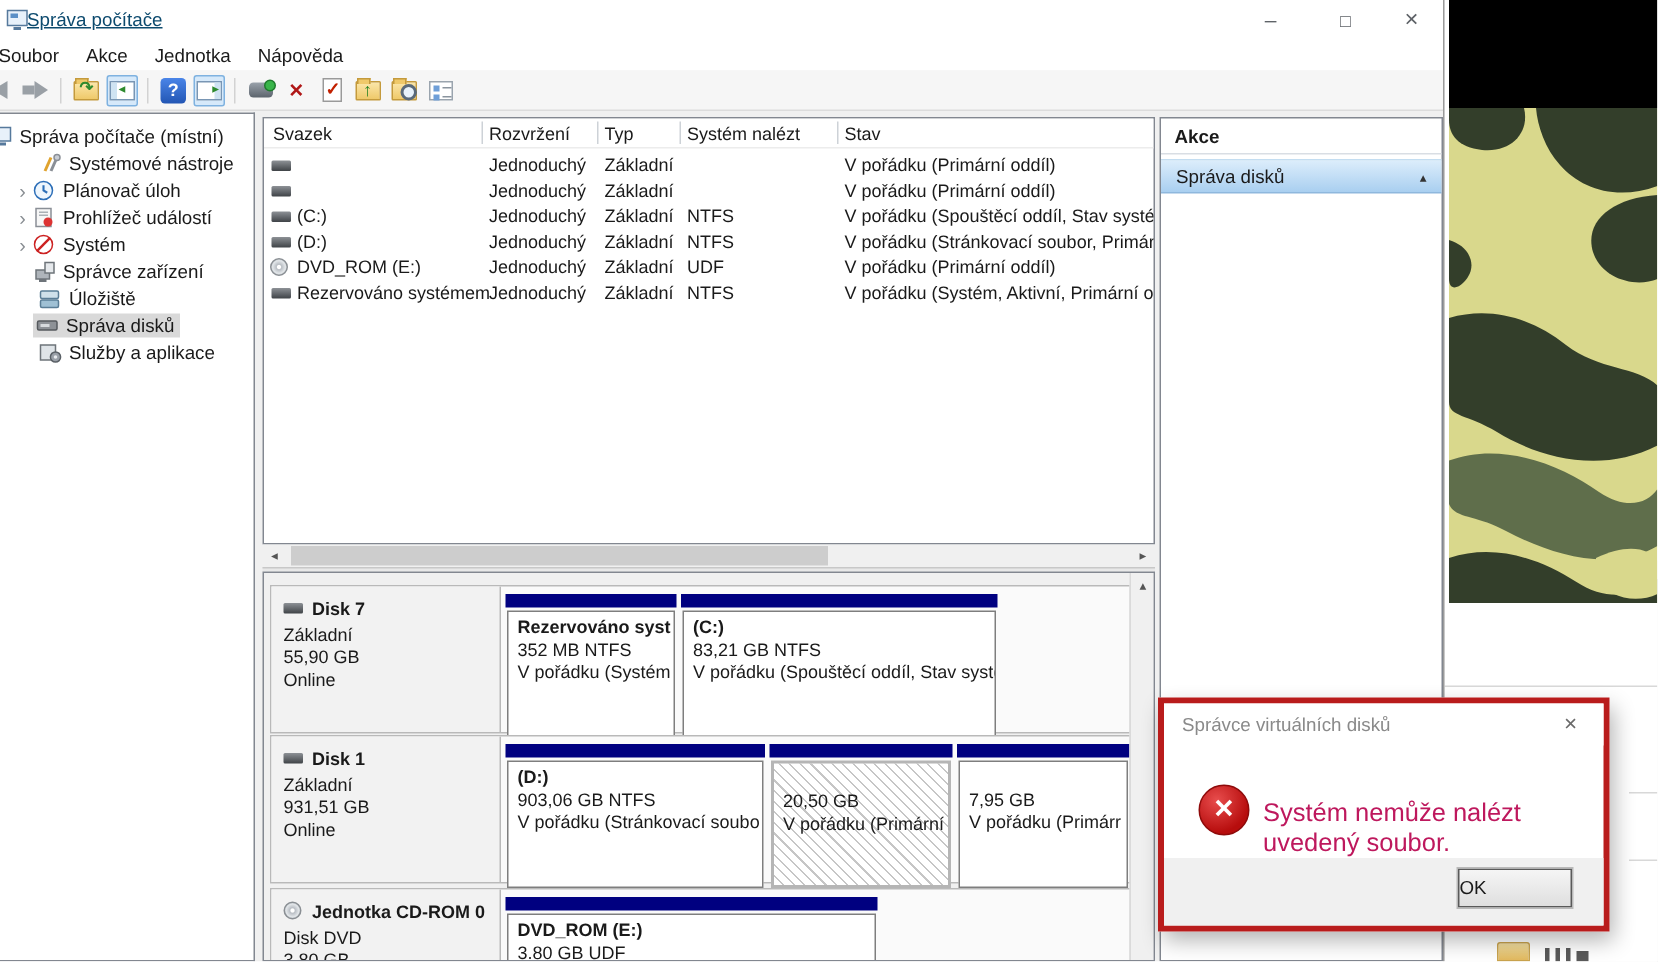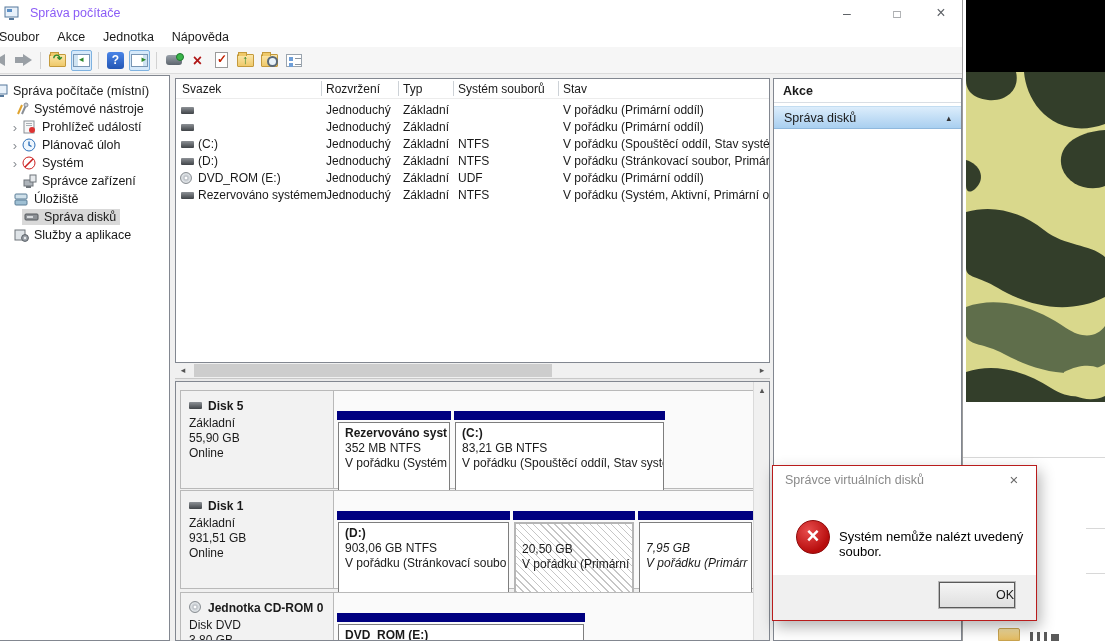--- a/index.html
+++ b/index.html
@@ -14,21 +14,21 @@
   .bg-line{position:absolute;background:#d8d8d8;height:1px;}
   .frag-folder{position:absolute;left:35px;top:628px;width:22px;height:13px;
                background:linear-gradient(#f3dfa0,#e2b95f);border:1px solid #caa44e;border-radius:2px 2px 0 0;}
   .frag-mark{position:absolute;top:632px;width:3px;height:9px;background:#5a5a5a;}
 
   
   .app{position:absolute;left:0;top:0;width:963px;height:641px;background:#f0f0f0;
        border-right:1px solid #9b9b9b;overflow:hidden;z-index:2;}
   .titlebar{position:absolute;left:0;top:0;width:100%;height:26px;background:#fff;}
   .app-icon{position:absolute;left:4px;top:5px;width:16px;height:16px;}
-  .title-text{position:absolute;left:30px;top:6px;font-size:12.5px;color:#8b5cf6;}
+  .title-text{position:absolute;left:18px;top:6px;font-size:12.5px;color:#0c4a6e;text-decoration:underline;}
   .winbtn{position:absolute;top:0;height:26px;width:46px;text-align:center;line-height:26px;color:#5f6368;font-size:14px;}
   .btn-min{left:824px;} .btn-max{left:874px;} .btn-close{left:918px;}
   .btn-min::after{content:"–";} .btn-max::after{content:"□";font-size:12px;} .btn-close::after{content:"×";font-size:16px;}
 
   .menubar{position:absolute;left:0;top:26px;width:100%;height:21px;background:#fff;display:flex;align-items:center;}
   .menu-item{padding:0 9px;font-size:12.5px;}
   .menu-item:first-child{margin-left:-10px;}
 
   .toolbar{position:absolute;left:0;top:47px;width:100%;height:27px;background:#f6f6f6;
            border-bottom:1px solid #dcdcdc;display:flex;align-items:center;gap:3px;padding-left:0;}
@@ -57,21 +57,21 @@
   .g-checklist::before{content:"";position:absolute;left:2px;top:2px;width:4px;height:4px;background:#6f9fd8;box-shadow:0 6px 0 #6f9fd8;}
   .g-checklist::after{content:"";position:absolute;left:8px;top:3px;width:6px;height:1px;background:#8a949e;box-shadow:0 6px 0 #8a949e;}
   .g-back{width:0;height:0;border-top:6px solid transparent;border-bottom:6px solid transparent;border-right:10px solid #9aa0a6;}
   .g-fwd{position:relative;width:18px;height:12px;}
   .g-fwd::before{content:"";position:absolute;left:0;top:3px;width:8px;height:6px;background:#9aa0a6;}
   .g-fwd::after{content:"";position:absolute;left:8px;top:0;width:0;height:0;border-top:6px solid transparent;border-bottom:6px solid transparent;border-left:9px solid #9aa0a6;}
 
   
   .tree{position:absolute;left:0;top:75px;width:170px;height:566px;background:#fff;border:1px solid #828790;border-left:none;overflow:hidden;padding-top:6px;}
   .titem{height:18px;display:flex;align-items:center;font-size:12.5px;white-space:nowrap;}
-  .lvl0{padding-left:0;} .lvl1{padding-left:14px;} .lvl2{padding-left:8px;}
+  .lvl0{padding-left:0;} .lvl1{padding-left:26px;} .lvl2{padding-left:8px;}
   .exp{width:14px;color:#8a8f94;font-size:13px;text-align:center;flex:0 0 auto;}
   .exp::after{content:"›";}
   .exp.hidden::after{content:"";}
   .tico{width:16px;height:14px;margin-right:4px;flex:0 0 auto;position:relative;}
   .tico svg{position:absolute;left:0;top:0;}
   .tico-cut{margin-left:-7px;}
   .selbox{display:flex;align-items:center;background:#d9d9d9;padding:1px 4px 1px 2px;}
 
   
   .vlist{position:absolute;left:175px;top:78px;width:595px;height:285px;background:#fff;border:1px solid #828790;overflow:hidden;}
@@ -95,53 +95,53 @@
   
   .diskview{position:absolute;left:175px;top:381px;width:595px;height:260px;background:#f0f0f0;border:1px solid #828790;overflow:hidden;}
   .vscroll{position:absolute;right:0;top:0;width:16px;height:100%;background:#f0f0f0;border-left:1px solid #dadada;}
   .vscroll .up{position:absolute;top:0;left:0;width:16px;height:16px;color:#555;font-size:9px;text-align:center;line-height:16px;}
   .vscroll .up::after{content:"▴";}
   .drow{position:absolute;left:4px;width:574px;height:99px;background:#fafafa;border:1px solid #b9b9b9;}
   .dlabel{position:absolute;left:0;top:0;width:153px;height:100%;background:#f2f2f2;border-right:1px solid #b9b9b9;padding:8px 6px 0 8px;line-height:15px;}
   .dname{font-weight:bold;white-space:nowrap;position:relative;padding-left:19px;margin-bottom:2px;}
   .dname .ico-vol{left:0;top:3px;}
   .dname .ico-cd{left:0;top:0;}
-  .partition{position:absolute;top:20px;height:96px;}
+  .partition{position:absolute;top:5px;height:96px;}
   .pbar{position:absolute;left:0;top:0;width:100%;height:9px;background:#000080;}
   .pbody{position:absolute;left:1px;right:1px;top:11px;bottom:0;background:#fff;border:1px solid #7e7e7e;padding:3px 0 0 6px;overflow:hidden;line-height:15px;white-space:nowrap;}
   .ptitle{font-weight:bold;height:15px;}
   .hatched .pbody{background:repeating-linear-gradient(45deg,#fff 0 4px,#c6c6c6 4px 5px);border:2px solid #b5b5b5;}
 
   
   .actions{position:absolute;left:773px;top:78px;width:189px;height:563px;background:#fff;border:1px solid #828790;}
   .act-header{padding:5px 9px 4px;font-weight:bold;font-size:12.5px;border-bottom:1px solid #d9dee4;}
   .act-group{margin-top:3px;height:23px;display:flex;align-items:center;padding:0 10px;
              background:linear-gradient(#dcedfb,#a9cff0);border-top:1px solid #c3ddf1;border-bottom:1px solid #8fb8dd;}
   .act-group .lbl{font-size:12.5px;}
   .act-caret{margin-left:auto;font-size:9px;color:#333;}
   .act-caret::after{content:"▴";}
   .act-more{height:24px;display:flex;align-items:center;padding:0 12px 0 42px;font-size:12.5px;}
   .act-arrow{margin-left:auto;font-size:10px;color:#111;}
   .act-arrow::after{content:"▸";}
 
   
-  .dialog{position:absolute;left:772px;top:465px;width:265px;height:156px;background:#fff;
-          border:1px solid #b91c1c;box-shadow:3px 6px 14px rgba(0,0,0,.30);z-index:50;}
+  .dialog{position:absolute;left:772px;top:465px;width:301px;height:156px;background:#fff;
+          border:4px solid #b91c1c;box-shadow:3px 6px 14px rgba(0,0,0,.30);z-index:50;}
   .dtitle{position:absolute;left:0;top:0;width:100%;height:28px;background:#fff;}
   .dtitle-text{position:absolute;left:12px;top:7px;font-size:12.5px;color:#8a8a8a;}
   .dclose{position:absolute;right:4px;top:0;width:36px;height:28px;text-align:center;line-height:28px;color:#6a6a6a;font-size:15px;}
   .dclose::after{content:"×";}
   .err-icon{position:absolute;left:23px;top:54px;width:34px;height:34px;border-radius:50%;
             background:radial-gradient(circle at 35% 30%,#e84d4d,#b70d0d 70%);border:1px solid #8e0a0a;
             color:#fff;font-weight:bold;font-size:17px;display:flex;align-items:center;justify-content:center;}
   .err-icon::after{content:"×";margin-top:-2px;font-size:22px;}
-  .dmsg{position:absolute;left:66px;top:63px;font-size:13px;color:#000000;}
+  .dmsg{position:absolute;left:66px;top:63px;font-size:17px;color:#be185d;}
   .dfooter{position:absolute;left:0;bottom:0;width:100%;height:45px;background:#f0f0f0;}
   .okbtn{position:absolute;right:21px;bottom:12px;width:76px;height:26px;background:linear-gradient(#f5f5f5,#dfdfdf);
-         border:1px solid #5a5a5a;outline:1px solid #b9b9b9;text-align:right;line-height:24px;font-size:12.5px;}
+         border:1px solid #5a5a5a;outline:1px solid #b9b9b9;text-align:left;line-height:24px;font-size:12.5px;}
 </style>
 </head>
 <body>
 
 <div id="screen">
 
   <div class="desktop">
     <div class="black-band"></div>
     <svg class="camo" viewBox="0 0 139 330" preserveAspectRatio="none">
       <rect x="0" y="0" width="139" height="330" fill="#d9d88c"></rect>
@@ -244,37 +244,37 @@
               <path d="M8 12 L12 3" stroke="#8a8f96" stroke-width="2"></path>
               <circle cx="12" cy="3" r="2" fill="#c8cdd4" stroke="#8a8f96"></circle>
             </svg>
           </span>
         <span>Systémové nástroje</span>
       </div>
       <div class="titem lvl2">
         <span class="exp"></span>
         <span class="tico">
             <svg width="16" height="14" viewBox="0 0 16 14">
+              <circle cx="7" cy="7" r="6" fill="#eef6fd" stroke="#2d6fb8"></circle>
+              <path d="M7 3.5 V7 L9.5 8.5" stroke="#2d6fb8" stroke-width="1.4" fill="none"></path>
+            </svg>
+          </span>
+        <span>Plánovač úloh</span>
+      </div>
+      <div class="titem lvl2">
+        <span class="exp"></span>
+        <span class="tico">
+            <svg width="16" height="14" viewBox="0 0 16 14">
               <rect x="2" y="1" width="10" height="12" fill="#f7f7f7" stroke="#8a8f96"></rect>
               <rect x="4" y="3" width="6" height="1" fill="#aab0b6"></rect>
               <rect x="4" y="5" width="6" height="1" fill="#aab0b6"></rect>
               <circle cx="10" cy="10" r="3" fill="#d33"></circle>
             </svg>
           </span>
         <span>Prohlížeč událostí</span>
-      </div>
-      <div class="titem lvl2">
-        <span class="exp"></span>
-        <span class="tico">
-            <svg width="16" height="14" viewBox="0 0 16 14">
-              <circle cx="7" cy="7" r="6" fill="#eef6fd" stroke="#2d6fb8"></circle>
-              <path d="M7 3.5 V7 L9.5 8.5" stroke="#2d6fb8" stroke-width="1.4" fill="none"></path>
-            </svg>
-          </span>
-        <span>Plánovač úloh</span>
       </div>
       <div class="titem lvl2">
         <span class="exp"></span>
         <span class="tico">
             <svg width="16" height="14" viewBox="0 0 16 14">
               <circle cx="7" cy="7" r="6" fill="#fff" stroke="#c22"></circle>
               <path d="M2.8 11.2 L11.2 2.8" stroke="#c22" stroke-width="1.6"></path>
             </svg>
           </span>
         <span>Systém</span>
@@ -321,21 +321,21 @@
           </span>
         <span>Služby a aplikace</span>
       </div>
     </div>
 
     <div class="vlist">
       <div class="vhead">
         <span class="vhcell" style="left:6px;">Svazek</span>
         <span class="vhcell" style="left:150px;">Rozvržení</span>
         <span class="vhcell" style="left:227px;">Typ</span>
-        <span class="vhcell" style="left:282px;">Systém souborů</span>
+        <span class="vhcell" style="left:282px;">Systém nalézt</span>
         <span class="vhcell" style="left:387px;">Stav</span>
         <span class="vsep" style="left:145px;"></span>
         <span class="vsep" style="left:222px;"></span>
         <span class="vsep" style="left:277px;"></span>
         <span class="vsep" style="left:382px;"></span>
       </div>
 
       <div class="vrow" style="top:23px;">
         <span class="ico-vol"></span>
         <span class="vcell" style="left:22px;"></span>
@@ -392,21 +392,21 @@
       <span class="harrow r"></span>
     </div>
     <div class="splitter"></div>
 
     <div class="diskview">
 
       <div class="drow" style="top:8px;">
         <div class="dlabel">
           <div class="dname">
             <span class="ico-vol"></span>
-            <span>Disk 5</span>
+            <span>Disk 7</span>
           </div>
           <div>Základní</div>
           <div>55,90 GB</div>
           <div>Online</div>
         </div>
         <div class="partition" style="left:156px;width:114px;">
           <div class="pbar"></div>
           <div class="pbody">
             <div class="ptitle">Rezervováno syst</div>
             <div>352 MB NTFS</div>
@@ -442,21 +442,21 @@
           </div>
         </div>
         <div class="partition hatched" style="left:332px;width:122px;">
           <div class="pbar"></div>
           <div class="pbody">
             <div class="ptitle"></div>
             <div>20,50 GB</div>
             <div>V pořádku (Primární</div>
           </div>
         </div>
-        <div class="partition" style="left:457px;width:115px;font-style:italic;">
+        <div class="partition" style="left:457px;width:115px;">
           <div class="pbar"></div>
           <div class="pbody">
             <div class="ptitle"></div>
             <div>7,95 GB</div>
             <div>V pořádku (Primárr</div>
           </div>
         </div>
       </div>
 
       <div class="drow" style="top:210px;">

